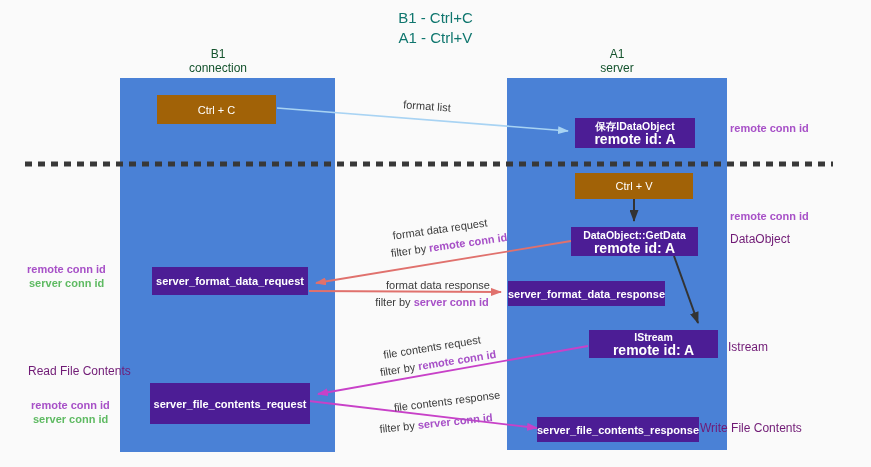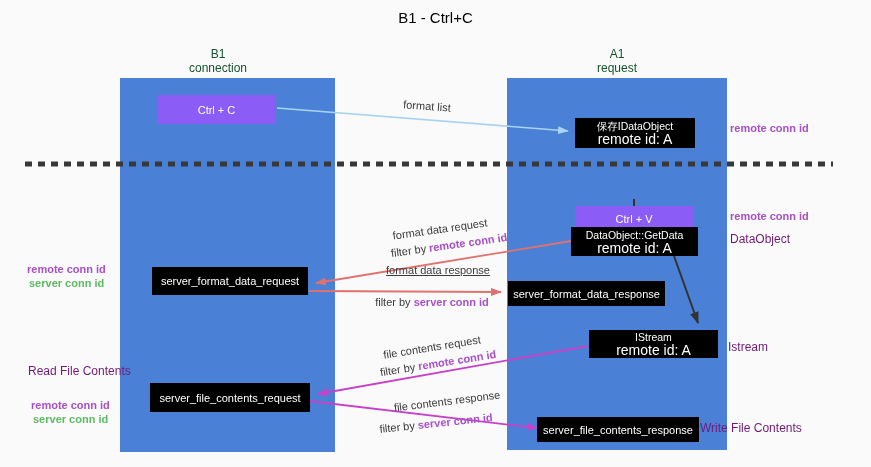--- a/index.html
+++ b/index.html
@@ -1,59 +1,60 @@
 <!DOCTYPE html>
 <html><head>
 <meta charset="utf-8">
 <style>
   * { margin:0; padding:0; box-sizing:border-box; }
   body { background:#fafafa; font-family:"Liberation Sans", sans-serif; }
   .canvas { position:relative; width:871px; height:467px; background:#fafafa; overflow:hidden; }
 
   .title { position:absolute; left:0; right:0; top:8px; text-align:center;
-           font-size:15px; line-height:20px; color:#000000; }
+           font-size:15px; line-height:20px; color:#0f766e; }
 
   .col-header { position:absolute; transform:translateX(-50%); text-align:center;
                 font-size:12px; line-height:14px; color:#14532d; white-space:nowrap; }
 
   .lifeline { position:absolute; background:#4a81d6; }
 
   .arrows { position:absolute; left:0; top:0; }
 
   .node { position:absolute; display:flex; flex-direction:column; align-items:center;
           justify-content:center; color:#ffffff; text-align:center; white-space:nowrap; }
-  .node.green  { background:#8b5cf6; font-size:11px; }
-  .node.orange { background:#000000; font-size:11px; }
+  .node.green  { background:#a16207; font-size:11px; }
+  .node.orange { background:#4c1d95; font-size:11px;font-weight:bold; }
   .node .l2 { font-size:14px; line-height:13px; }
   .node .l1 { font-size:10.5px; line-height:13px; }
 
   .flabel { position:absolute; white-space:nowrap; font-size:11px; color:#3b3b3b;
             transform-origin:center; }
   .side   { position:absolute; white-space:nowrap; font-size:11px; }
   .side.dark   { color:#701a75; font-size:12px; }
   .purple { color:#a750c7; font-weight:bold; }
   .greent { color:#5eba62; font-weight:bold; }
   .pre { margin-right:3px; }
 </style>
 </head>
 <body>
 
 <div class="canvas">
 
   <div class="title">
     <div>B1 - Ctrl+C</div>
+    <div>A1 - Ctrl+V</div>
   </div>
 
   <div class="col-header" style="left:218px; top:47px;">
     <div>B1</div>
     <div>connection</div>
   </div>
   <div class="col-header" style="left:617px; top:47px;">
     <div>A1</div>
-    <div>request</div>
+    <div>server</div>
   </div>
 
   <div class="lifeline" style="left:120px; top:78px; width:215px; height:374px;"></div>
   <div class="lifeline" style="left:507px; top:78px; width:220px; height:372px;"></div>
 
   <svg class="arrows" width="871" height="467">
     <defs>
       <marker id="mblue" markerUnits="userSpaceOnUse" markerWidth="11" markerHeight="8" refX="10" refY="4" orient="auto">
           <path d="M0,0 L11,4 L0,8 Z" fill="#a8d3f3"></path>
         </marker>
@@ -84,21 +85,21 @@
 
   <div class="node green" style="left:157px; top:95px; width:119px; height:29px;">
     <span>Ctrl + C</span>
   </div>
 
   <div class="node orange" style="left:575px; top:118px; width:120px; height:30px;">
     <span class="l1">保存IDataObject</span>
     <span class="l2">remote id: A</span>
   </div>
 
-  <div class="node green" style="left:575px; top:173px; width:118px; height:26px;margin-top:33px;">
+  <div class="node green" style="left:575px; top:173px; width:118px; height:26px;">
     <span>Ctrl + V</span>
   </div>
 
   <div class="node orange" style="left:571px; top:227px; width:127px; height:29px;">
     <span class="l1">DataObject::GetData</span>
     <span class="l2">remote id: A</span>
   </div>
 
   <div class="node orange" style="left:152px; top:267px; width:156px; height:28px;">
     <span>server_format_data_request</span>
@@ -106,36 +107,36 @@
 
   <div class="node orange" style="left:508px; top:281px; width:157px; height:25px;">
     <span>server_format_data_response</span>
   </div>
 
   <div class="node orange" style="left:589px; top:330px; width:129px; height:28px;">
     <span class="l1">IStream</span>
     <span class="l2">remote id: A</span>
   </div>
 
-  <div class="node orange" style="left:150px; top:383px; width:160px; height:29px;">
+  <div class="node orange" style="left:150px; top:383px; width:160px; height:41px;">
     <span>server_file_contents_request</span>
   </div>
 
   <div class="node orange" style="left:537px; top:417px; width:162px; height:25px;">
     <span>server_file_contents_response</span>
   </div>
 
   <div class="flabel" style="left:427px; top:106px; transform:translate(-50%,-50%) rotate(4deg);">format list</div>
 
   <div class="flabel" style="left:440px; top:229px; transform:translate(-50%,-50%) rotate(-8deg);">format data request</div>
   <div class="flabel" style="left:449px; top:245px; transform:translate(-50%,-50%) rotate(-8deg);">
     <span class="pre">filter by</span><span class="purple">remote conn id</span>
   </div>
 
-  <div class="flabel" style="left:438px; top:270px; transform:translate(-50%,-50%);text-decoration:underline;">format data response</div>
+  <div class="flabel" style="left:438px; top:285px; transform:translate(-50%,-50%);">format data response</div>
   <div class="flabel" style="left:432px; top:302px; transform:translate(-50%,-50%);">
     <span class="pre">filter by</span><span class="purple">server conn id</span>
   </div>
 
   <div class="flabel" style="left:432px; top:347px; transform:translate(-50%,-50%) rotate(-9deg);">file contents request</div>
   <div class="flabel" style="left:438px; top:363px; transform:translate(-50%,-50%) rotate(-9deg);">
     <span class="pre">filter by</span><span class="purple">remote conn id</span>
   </div>
 
   <div class="flabel" style="left:447px; top:401px; transform:translate(-50%,-50%) rotate(-7deg);">file contents response</div>

